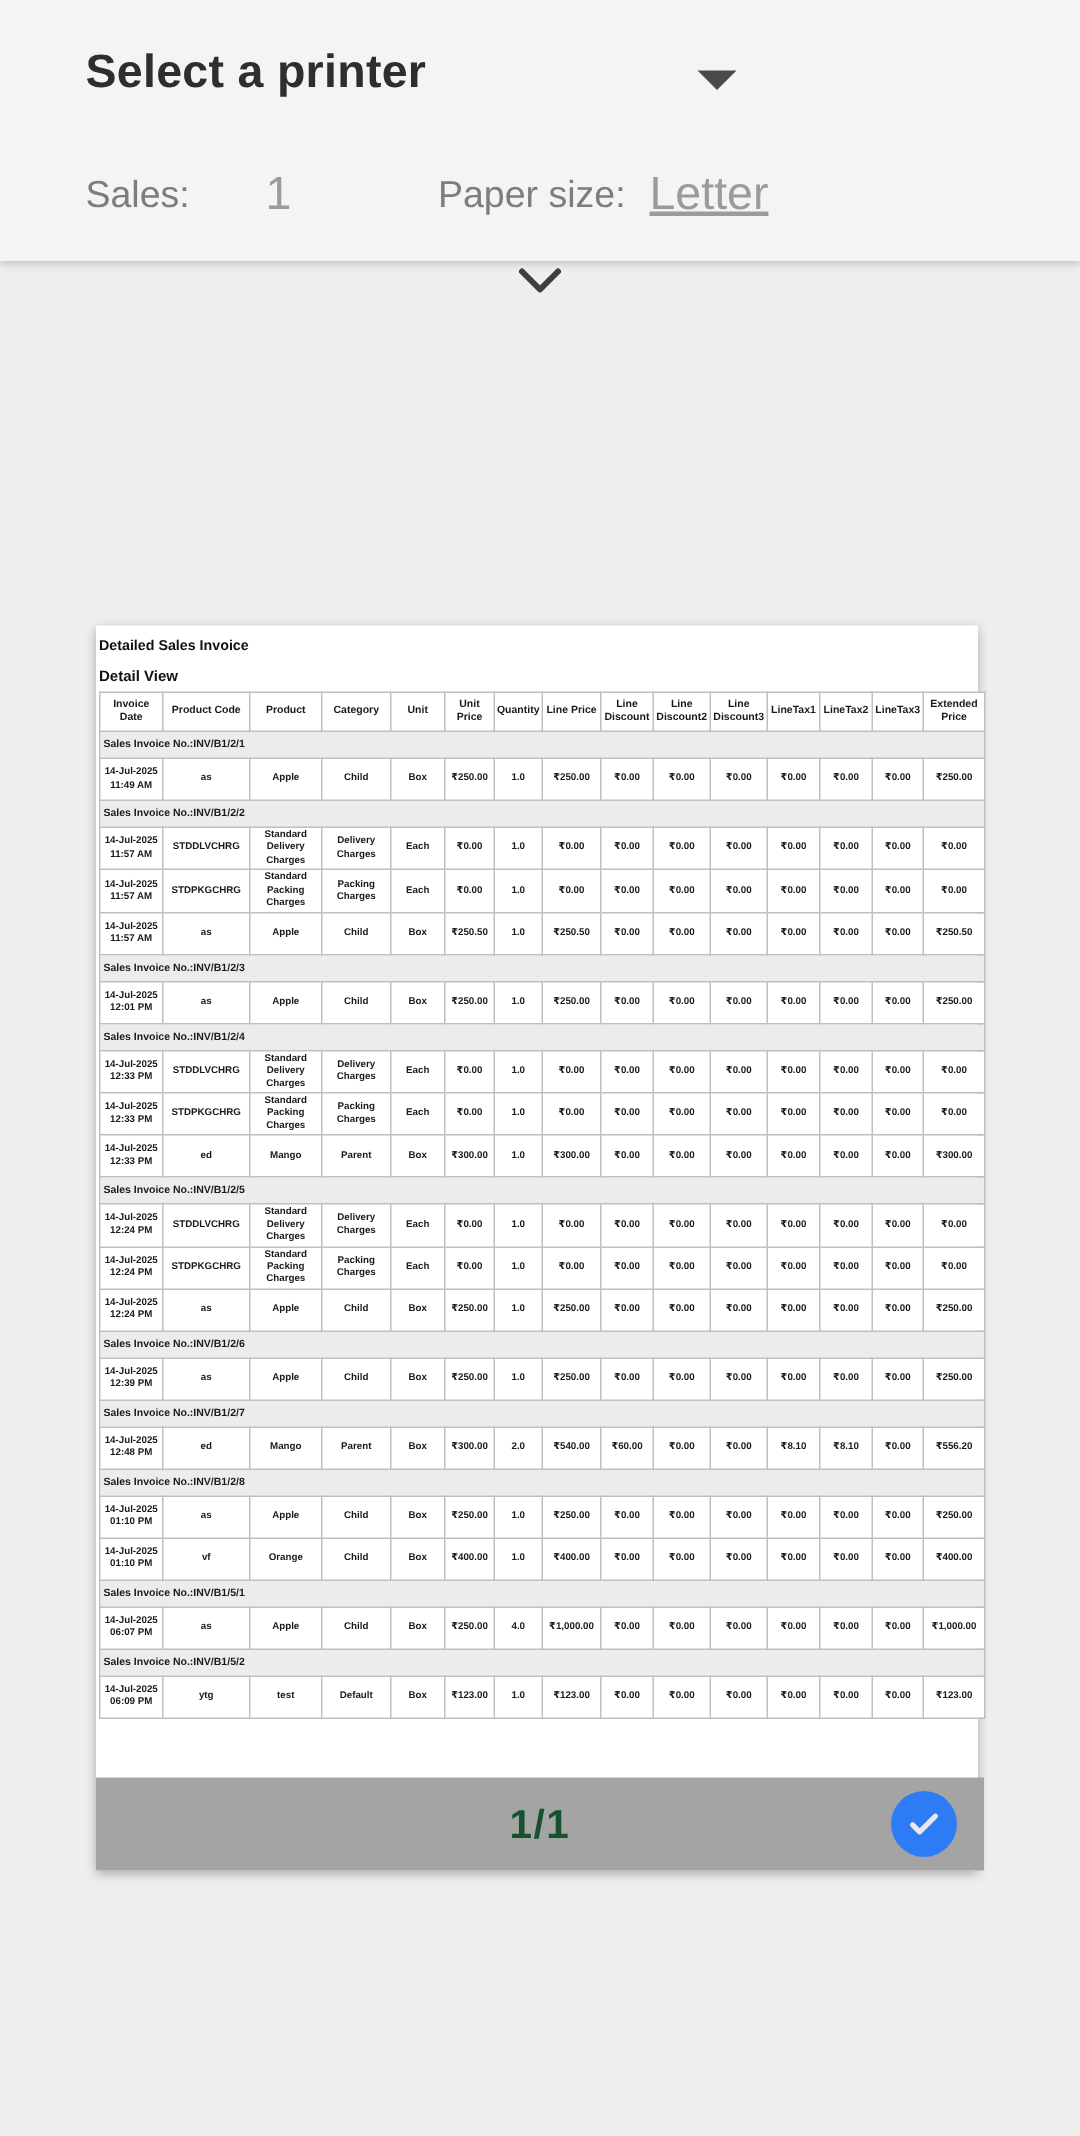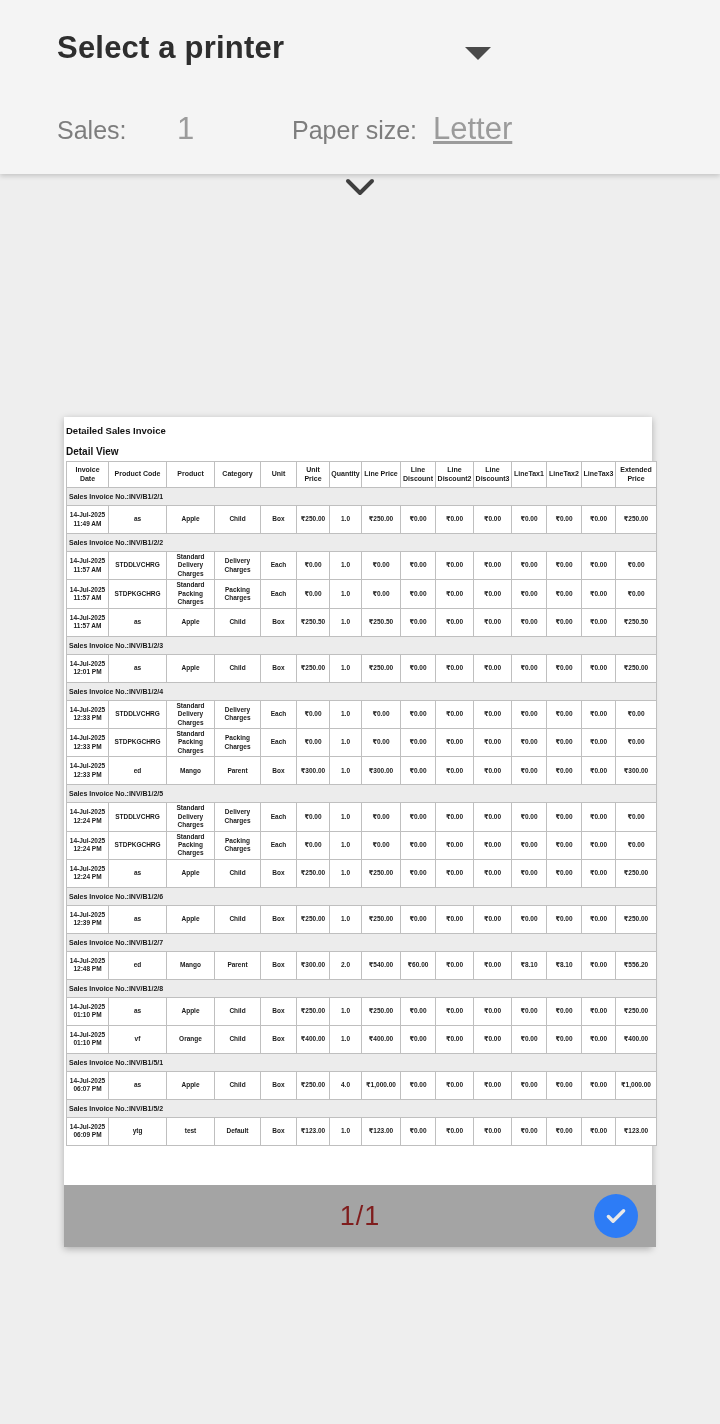--- a/index.html
+++ b/index.html
@@ -83,21 +83,21 @@
     background:#ececec;
   }
 
   
   .pager-bar {
     position:absolute; left:64px; top:1185px; width:592px; height:62px;
     background:#a4a4a4;
     display:flex; align-items:center; justify-content:center;
     z-index:2;
   }
-  .page-indicator { color:#7f1d1d; font-size:27px; font-weight:400; letter-spacing:1px; }
+  .page-indicator { color:#14532d; font-size:27px; font-weight:700; letter-spacing:1px; }
   .confirm-btn {
     position:absolute; right:18px; top:9px; width:44px; height:44px;
     border-radius:50%;
     background:var(--accent,#2d7cf6);
     border:none; cursor:pointer;
     display:flex; align-items:center; justify-content:center;
   }
 </style>
 </head>
 <body>

